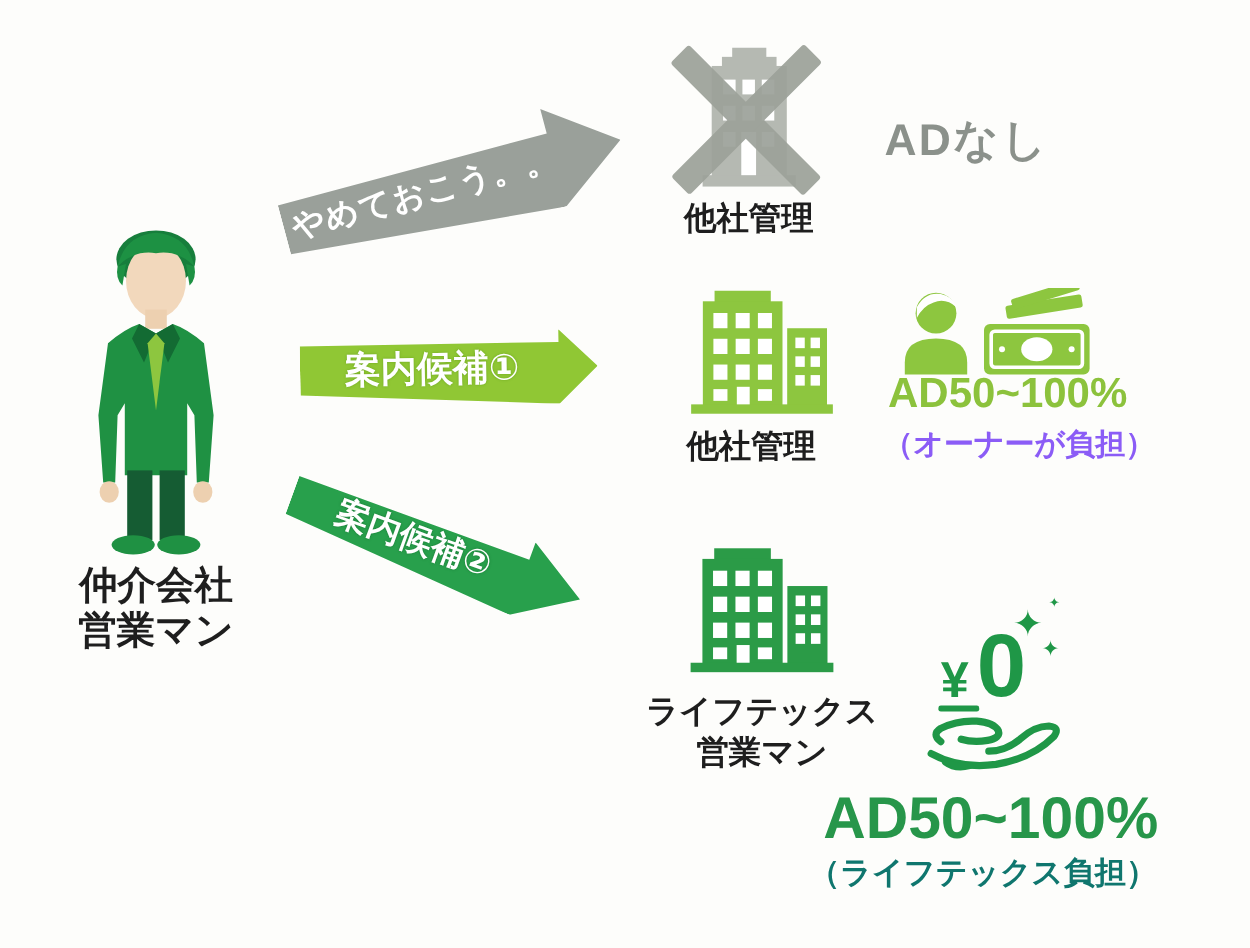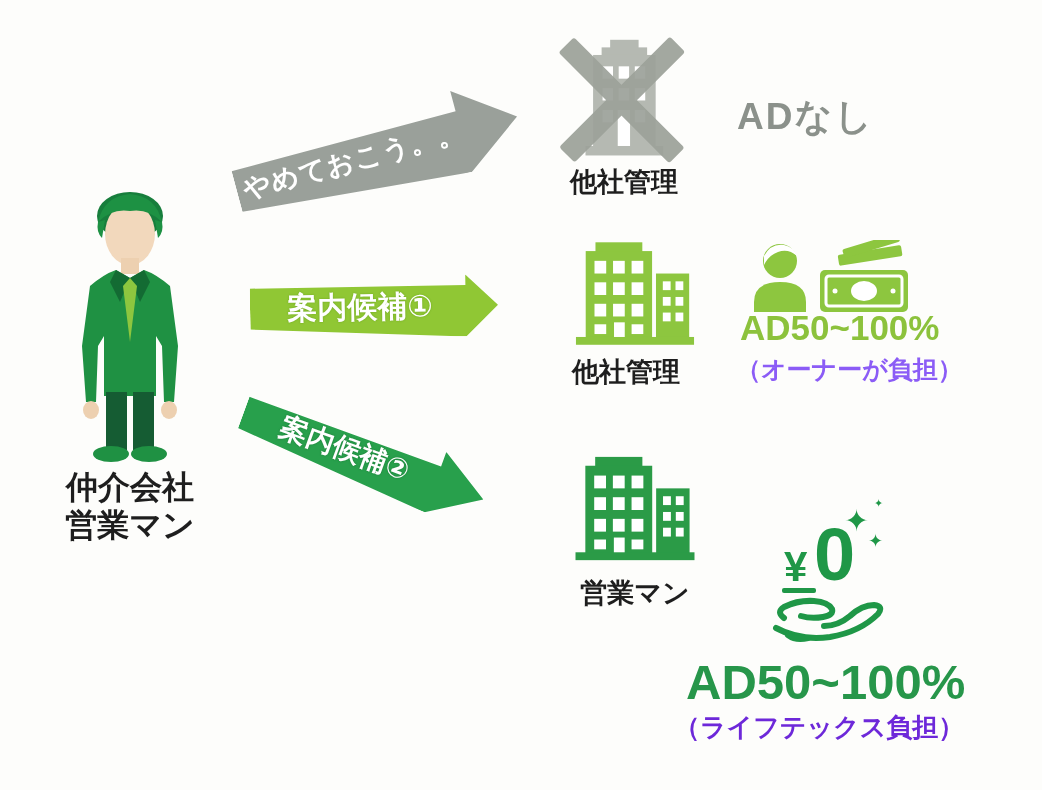--- a/index.html
+++ b/index.html
@@ -48,21 +48,21 @@
   .salesman-label{left:40px;top:468px;width:180px;font-size:32px;line-height:38px;}
   .bldg-label-1{left:556px;top:164px;width:136px;font-size:27px;}
   .bldg-label-2{left:556px;top:354px;width:140px;font-size:27px;}
   .bldg-label-3{left:535px;top:576px;width:200px;font-size:27px;line-height:34px;}
 
   .ad-none{left:737px;top:92px;font-size:37px;font-weight:bold;color:#8b918b;letter-spacing:2px;}
   .ad-lg{left:740px;top:308px;font-size:35px;font-weight:bold;color:#8cc23c;}
   .ad-lg-note{left:736px;top:353px;font-size:25px;font-weight:bold;color:#8b5cf6;}
   .burden-none{left:752px;top:450px;font-size:36px;font-weight:bold;color:#1f9747;letter-spacing:2px;}
   .ad-dg{left:686px;top:654px;font-size:49px;font-weight:bold;color:#27964a;}
-  .ad-dg-note{left:674px;top:710px;font-size:26px;font-weight:bold;color:#6d28d9;}
+  .ad-dg-note{left:674px;top:710px;font-size:26px;font-weight:bold;color:#0f766e;}
 
   
   .zero-block{left:768px;top:500px;width:132px;height:142px;}
   .zero-block .yen{
     position:absolute;left:16px;top:46px;
     font-size:42px;font-weight:bold;color:#1f9747;line-height:1;
   }
   .zero-block .zero{
     position:absolute;left:46px;top:18px;
     font-size:74px;font-weight:bold;color:#1f9747;line-height:1;
@@ -214,20 +214,21 @@
       <rect x="41" y="88" width="11" height="15"></rect>
       <rect x="91" y="46" width="8" height="9"></rect>
         <rect x="104" y="46" width="8" height="9"></rect>
       <rect x="91" y="62" width="8" height="9"></rect>
         <rect x="104" y="62" width="8" height="9"></rect>
       <rect x="91" y="78" width="8" height="9"></rect>
         <rect x="104" y="78" width="8" height="9"></rect>
     </g>
   </svg>
   <div class="abs jp-black bldg-label-3">
+    <div>ライフテックス</div>
     <div>営業マン</div>
   </div>
 
 
   <div class="abs zero-block">
     <span class="spark s1">✦</span>
     <span class="spark s2">✦</span>
     <span class="spark s3">✦</span>
     <span class="yen">¥</span>
     <span class="zero">0</span>

